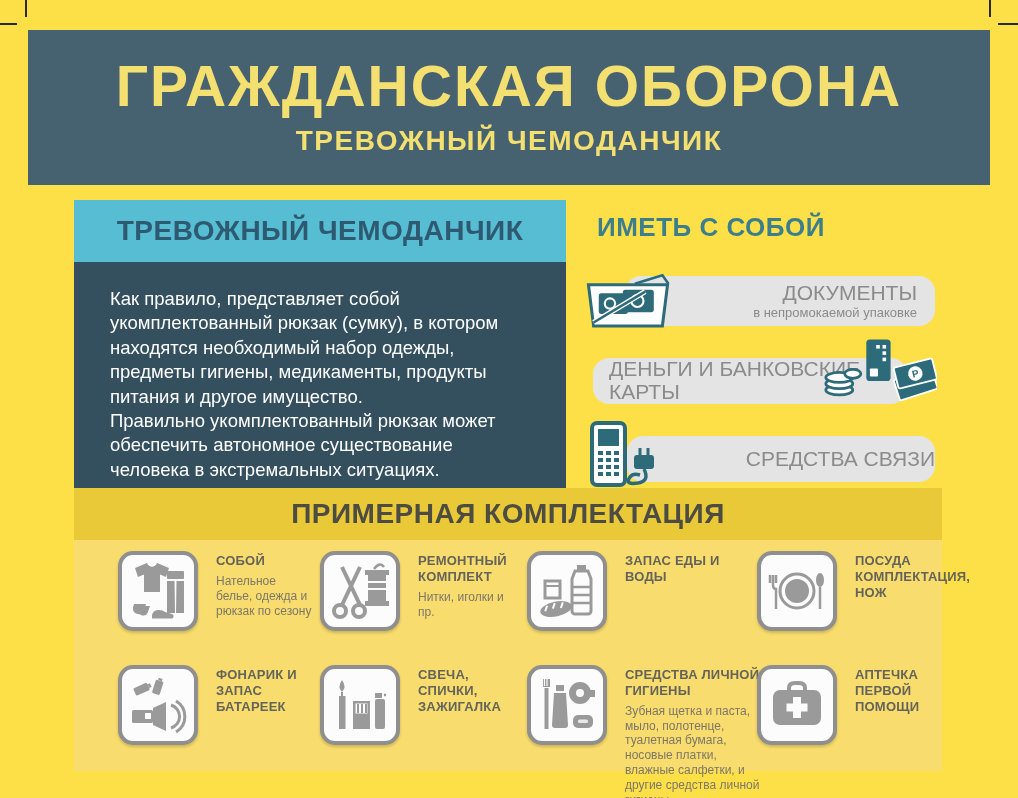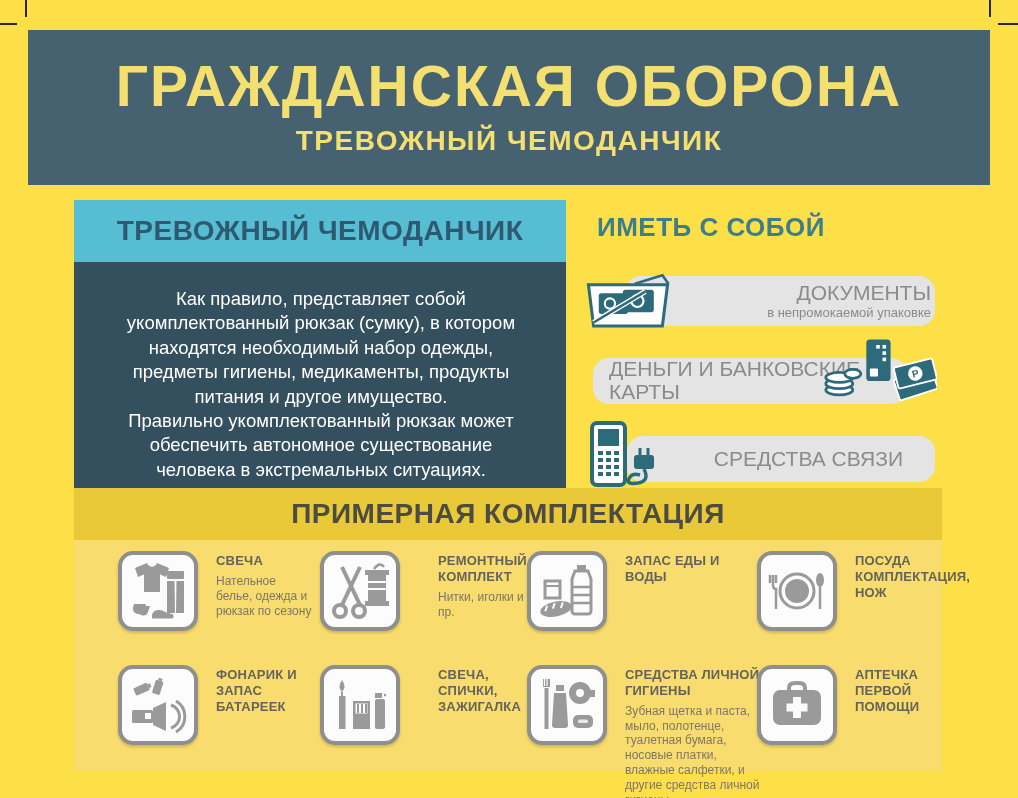--- a/index.html
+++ b/index.html
@@ -27,36 +27,36 @@
   }
 
   
   .about{position:absolute;left:74px;top:200px;width:492px;}
   .about-header{
     height:62px;background:#57bdd3;color:#2d5a70;display:flex;
     align-items:center;justify-content:center;font-size:28px;font-weight:bold;letter-spacing:.5px;
   }
   .about-body{
     background:#34505e;color:#ffffff;height:228px;box-sizing:border-box;
-    padding:25px 34px 0 36px;font-size:18.5px;line-height:1.32;text-align:center;
+    padding:25px 34px 0 36px;font-size:18.5px;line-height:1.32;
   }
   .about-body p{margin:0;}
 
   
   .carry{position:absolute;left:585px;top:212px;width:360px;height:292px;}
   .carry-title{margin:0 0 0 12px;font-size:26px;font-weight:bold;color:#3d7e8d;letter-spacing:.5px;}
   .carry-bar{
     position:absolute;background:#e4e4e4;border-radius:16px;display:flex;flex-direction:column;
     justify-content:center;color:#8b8b8b;box-sizing:border-box;
   }
   .carry-bar .bar-label{font-size:21px;line-height:1.1;}
   .carry-bar .bar-note{font-size:13px;line-height:1.15;margin-top:2px;}
-  .bar-documents{left:40px;top:64px;right:10px;height:50px;text-align:right;padding-right:4px;}
+  .bar-documents{left:40px;top:64px;right:10px;height:50px;text-align:right;padding-right:18px;}
   .bar-money{left:8px;top:146px;width:314px;height:46px;text-align:left;padding-left:16px;}
-  .bar-comms{left:42px;top:224px;right:10px;height:46px;text-align:right;padding-right:32px;}
+  .bar-comms{left:42px;top:224px;right:10px;height:46px;text-align:right;padding-right:0;}
   .carry-icon{position:absolute;}
   .icon-documents{left:0;top:60px;width:86px;height:58px;}
   .icon-money{left:234px;top:124px;width:118px;height:72px;}
   .icon-phone{left:4px;top:208px;width:86px;height:70px;}
 
   
   .kit{position:absolute;left:74px;top:488px;width:868px;height:283px;}
   .kit-header{
     height:52px;background:#eac938;color:#4c4c42;display:flex;align-items:center;justify-content:center;
     font-size:28px;font-weight:bold;letter-spacing:.5px;
@@ -66,21 +66,21 @@
   .kit-tile{
     flex:0 0 auto;width:80px;height:80px;background:#fcfcfc;border:4px solid #8f8f8f;
     border-radius:15px;box-sizing:border-box;display:flex;align-items:center;justify-content:center;
     box-shadow:0 2px 3px rgba(0,0,0,.18);
   }
   .kit-text{margin-left:18px;padding-top:2px;}
   .kit-item-title{font-size:13px;font-weight:bold;color:#64645a;line-height:1.22;letter-spacing:.2px;}
   .kit-item-desc{font-size:12px;color:#7d7769;line-height:1.24;margin-top:5px;}
   
   .r1{top:11px;} .r2{top:125px;}
-  .c1{left:44px;width:196px;} .c2{left:246px;width:198px;gap:20px;}
+  .c1{left:44px;width:196px;} .c2{left:246px;width:198px;}
   .c3{left:453px;width:238px;} .c4{left:683px;width:182px;}
   .c2 .kit-text{width:104px;} .c4 .kit-text{width:88px;}
 </style>
 </head>
 <body>
 
 <div class="poster">
   <div class="crop tl-v"></div>
   <div class="crop tl-h"></div>
   <div class="crop tr-v"></div>
@@ -183,21 +183,21 @@
             <path d="M9,9 L21,4 C23,9 29,9 31,4 L43,9 L40,18 L34,15.5 L34,33 L18,33 L18,15.5 L12,18 Z"></path>
             <rect x="41" y="12" width="17" height="8" rx="1"></rect>
             <path d="M41,22 h7.5 l0.5,32 h-8 z"></path>
               <path d="M50.5,22 h7.5 v32 h-8 z"></path>
             <path d="M8,45 q-3,7 2,9.5 q6,2.5 8,-3 l2,-6.5 z"></path>
             <path d="M17,50 q-3,7 2,9 q5,2 7,-3 l2,-6 z" transform="translate(-4,-3)"></path>
             <path d="M26,56 q1,-5 7,-5 q4,0 6,2 l7,2 q3,1.5 0.5,4.5 l-20.5,0 z"></path>
           </svg>
         </div>
         <div class="kit-text">
-          <div class="kit-item-title">СВЕЧА</div>
+          <div class="kit-item-title">СОБОЙ</div>
           <div class="kit-item-desc">Нательное белье, одежда и рюкзак по сезону</div>
         </div>
       </div>
 
       <div class="kit-cell r1 c2">
         <div class="kit-tile">
           <svg width="64" height="64" viewBox="0 0 64 64">
             <line x1="14" y1="8" x2="32" y2="46" stroke="#9a9a9a" stroke-width="4"></line>
             <line x1="32" y1="8" x2="14" y2="46" stroke="#9a9a9a" stroke-width="4"></line>
             <circle cx="12" cy="52" r="6" fill="none" stroke="#9a9a9a" stroke-width="4"></circle>

